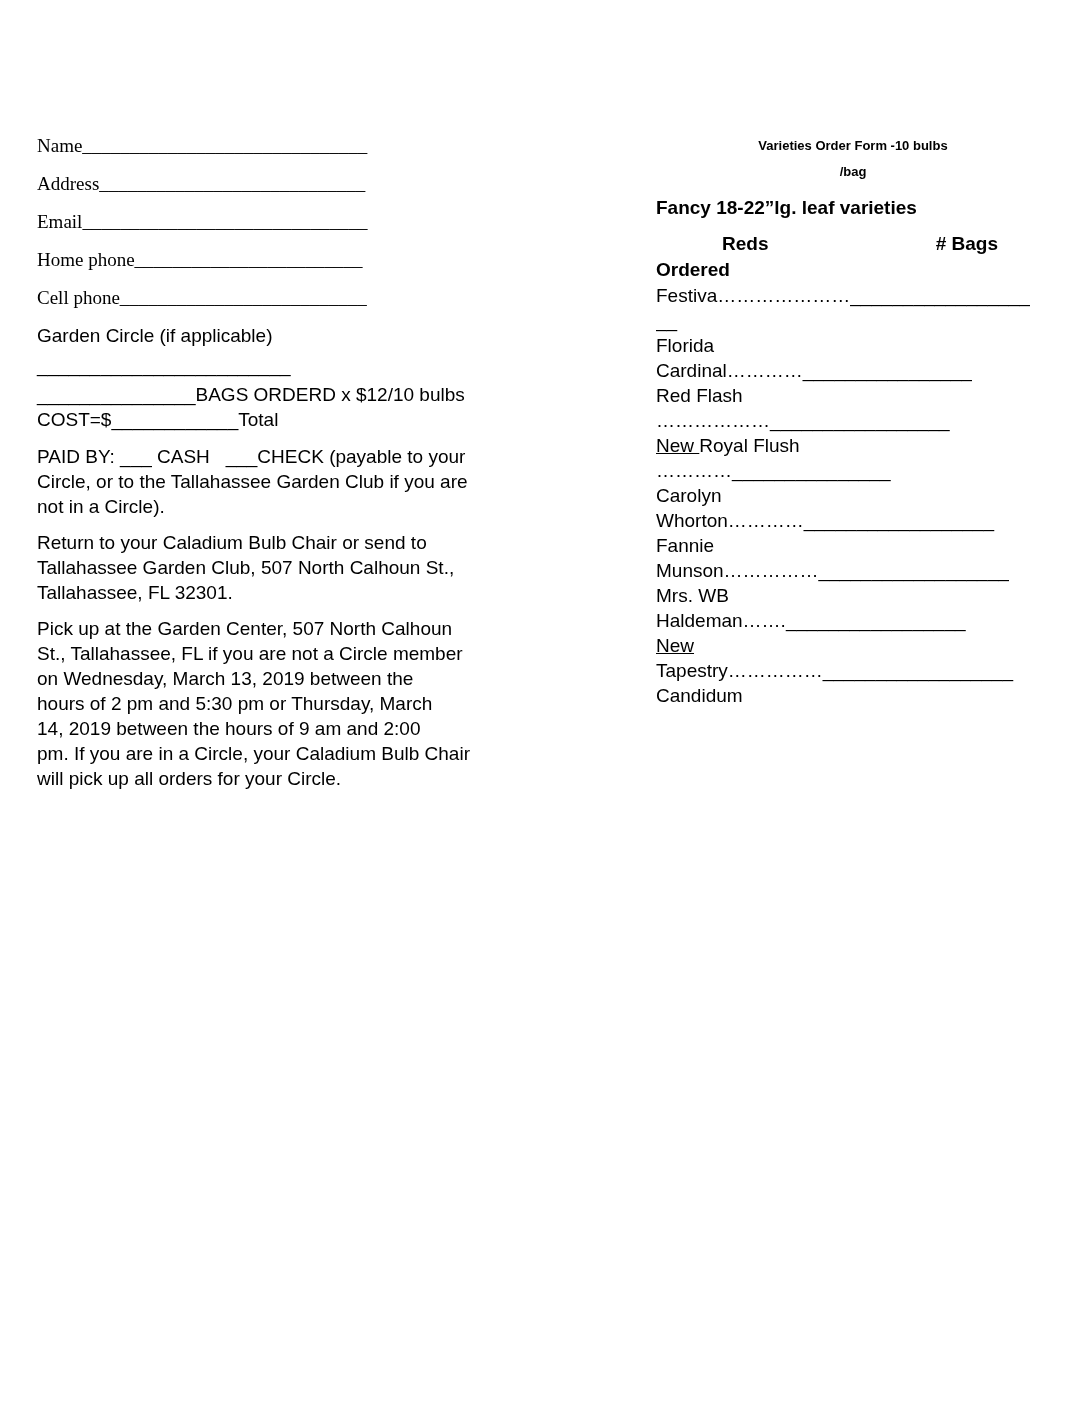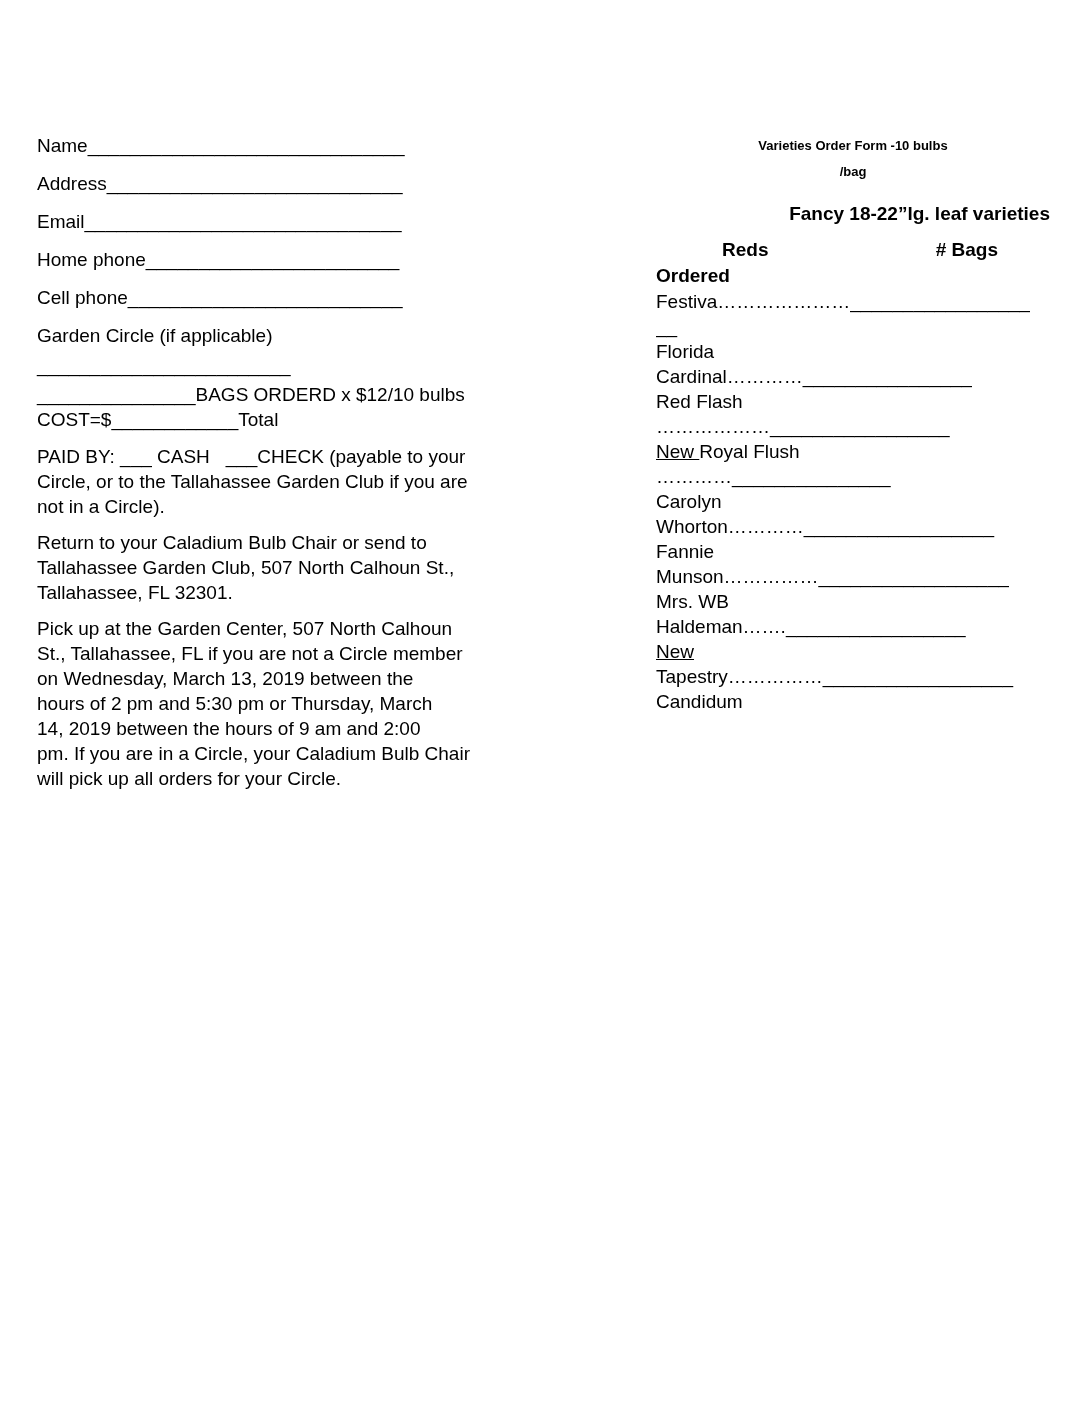--- a/index.html
+++ b/index.html
@@ -3,30 +3,30 @@
 <meta charset="utf-8">
 <style>
   html,body { margin:0; padding:0; }
   .page {
     position:relative; width:1088px; height:1408px;
     background:#ffffff; color:#000000;
     font-family:"Liberation Sans", sans-serif;
     font-size:19px; overflow:hidden;
   }
   .left-col { position:absolute; left:37px; top:133px; width:516px; }
-  .field { line-height:25px; margin-bottom:13px; }
+  .field { line-height:25px; margin-bottom:13px;font-family:Liberation Serif, serif; }
   .line  { line-height:25px; }
   .gc-line { margin-top:5px; }
   .bags-line { margin-top:4px; }
   .para { margin:11px 0 0 0; line-height:25px; white-space:pre-line; }
   .para-first { margin-top:12px; }
 
   .right-col { position:absolute; left:656px; top:133px; width:394px; height:657px; overflow:hidden; }
   .rc-title { font-weight:bold; text-align:center; line-height:26px; font-size:13px; margin:0; }
-  .rc-sub   { font-weight:bold; text-align:right; line-height:26px; margin-top:16px; }
+  .rc-sub   { font-weight:bold; text-align:left; line-height:26px; margin-top:10px; }
   .rc-colhead { display:flex; font-weight:bold; line-height:26px; margin-top:10px;align-items:flex-end; }
   .rc-colhead .group-name { margin-left:66px; }
   .rc-colhead .bags-label { margin-left:auto; margin-right:52px; }
   .rc-colhead-wrap { font-weight:bold; line-height:26px; }
   .rc-line { line-height:25px; white-space:nowrap; }
   .rc-header { font-weight:bold; line-height:25px; margin-left:66px; }
   .pinks-header { margin-top:16px; }
   .whites-header { margin-top:18px; }
   .ul { text-decoration:underline; }
 </style>

